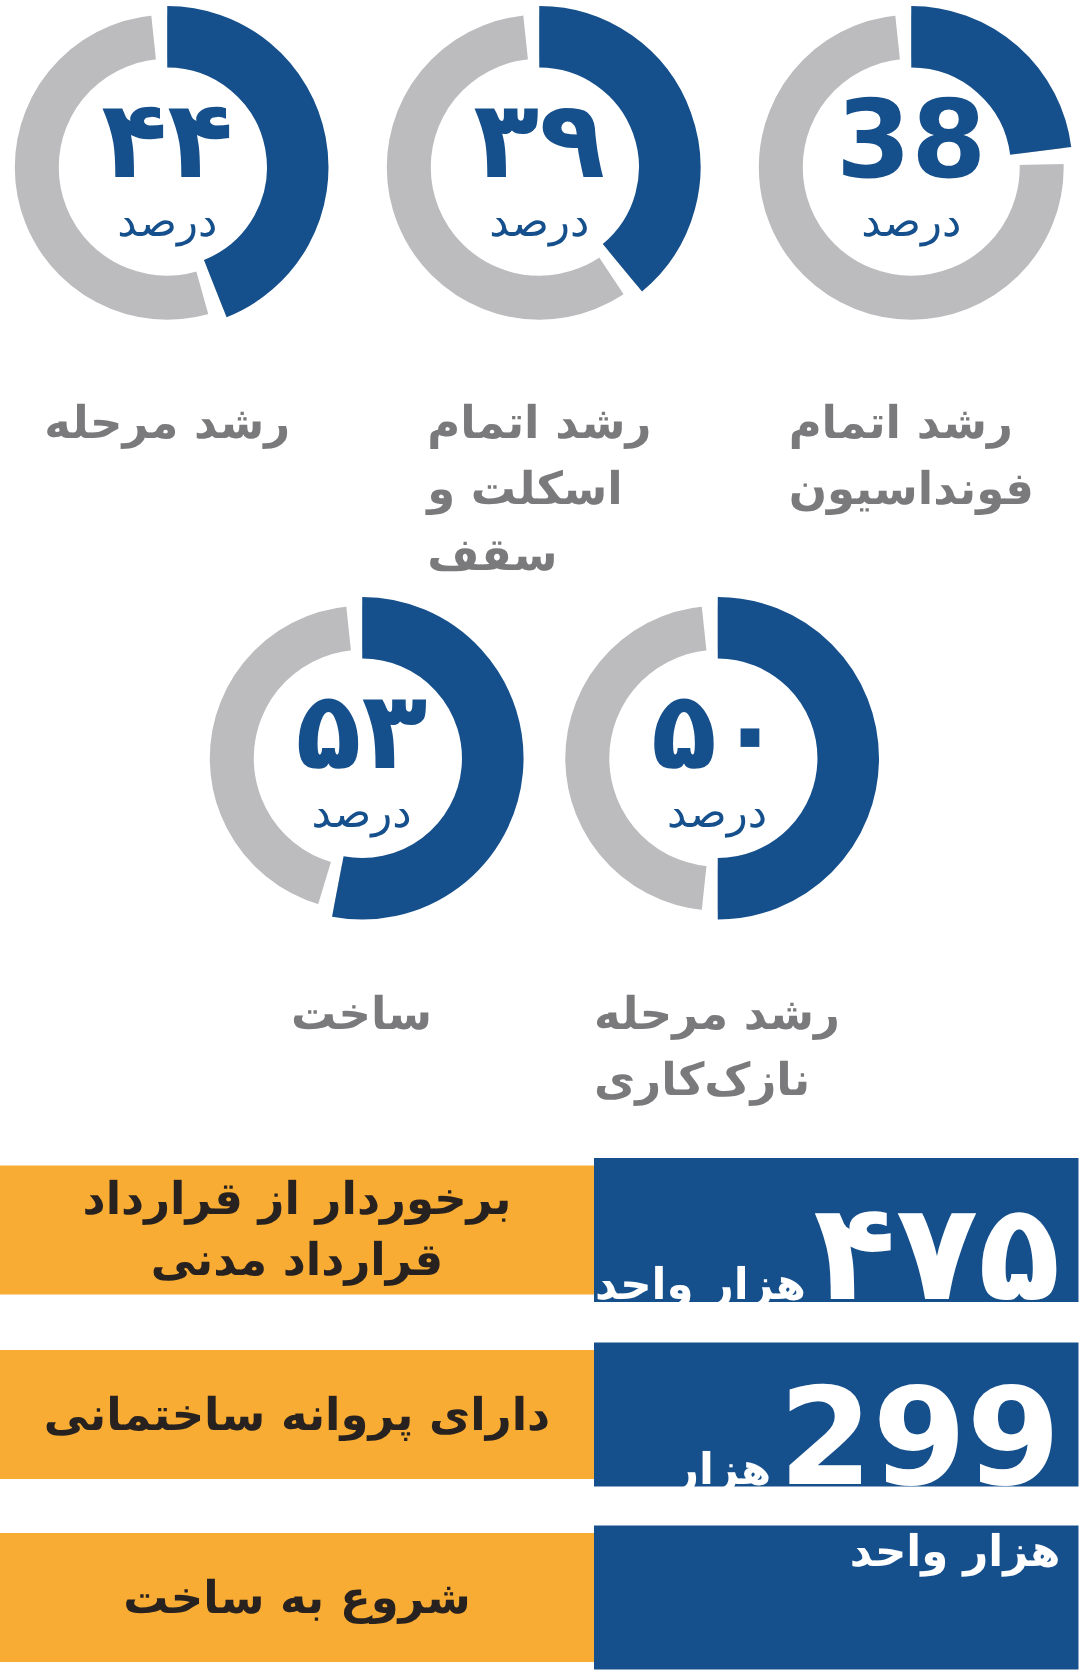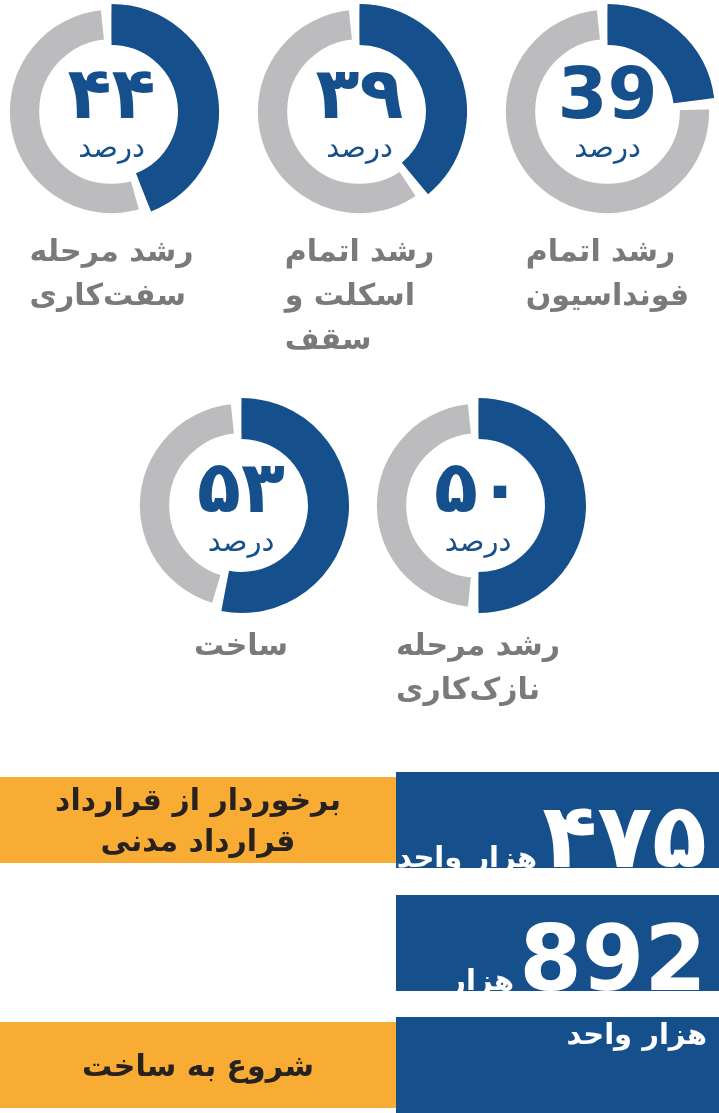--- a/index.html
+++ b/index.html
@@ -9,21 +9,21 @@
     background: #ffffff;
     font-family: "DejaVu Sans", sans-serif;
     overflow: hidden;
   }
 
   
   .donut-row { position: absolute; left: 0; right: 0; display: flex; direction: rtl; }
   #row1 { top: 4px; justify-content: space-between; padding: 0 4px; }
   #row2 { top: 398px; justify-content: center; gap: 22px; }
 
-  .donut-card { width: 215px; display: flex; flex-direction: column; align-items: center; }
+  .donut-card { width: 215px; display: flex; flex-direction: column; align-items: center; gap: 32px; }
   .donut-box { position: relative; width: 215px; height: 215px; }
   .donut-box svg { width: 215px; height: 215px; display: block; overflow: visible; }
   .donut-overlay {
     position: absolute; inset: 0;
     display: flex; flex-direction: column; align-items: center; justify-content: center;
     color: var(--blue); pointer-events: none;
   }
   .donut-num  { font-size: 72px; font-weight: bold; line-height: 0.95; direction: rtl; }
   .donut-unit { font-size: 29px; font-weight: normal; margin-top: 2px; direction: rtl; }
 
@@ -59,21 +59,21 @@
 
   <div class="donut-card">
     <div class="donut-box">
       <svg viewBox="0 0 220 220">
           <circle cx="110" cy="110" r="89" fill="none" stroke="#BCBCBE" stroke-width="30"></circle>
           <path d="M 100.70 21.49 A 89 89 0 0 1 110.00 21.00" fill="none" stroke="#ffffff" stroke-width="48"></path>
           <path d="M 198.30 98.85 A 89 89 0 0 1 198.98 108.14" fill="none" stroke="#ffffff" stroke-width="48"></path>
           <path d="M 110.00 21.00 A 89 89 0 0 1 198.30 98.85" fill="none" stroke="#16508C" stroke-width="42"></path>
         </svg>
       <div class="donut-overlay">
-        <div class="donut-num">39</div>
+        <div class="donut-num">38</div>
         <div class="donut-unit">درصد</div>
       </div>
     </div>
     <div class="donut-label">
       <span class="lbl-line">رشد اتمام</span>
       <span class="lbl-line">فونداسیون</span>
     </div>
   </div>
 
   <div class="donut-card">
@@ -104,21 +104,20 @@
           <path d="M 142.76 192.75 A 89 89 0 0 1 133.93 195.72" fill="none" stroke="#ffffff" stroke-width="48"></path>
           <path d="M 110.00 21.00 A 89 89 0 0 1 142.76 192.75" fill="none" stroke="#16508C" stroke-width="42"></path>
         </svg>
       <div class="donut-overlay">
         <div class="donut-num">۴۴</div>
         <div class="donut-unit">درصد</div>
       </div>
     </div>
     <div class="donut-label">
       <span class="lbl-line">رشد مرحله</span>
-      <span class="lbl-line">سفت‌کاری</span>
     </div>
   </div>
 
 </div>
 
 <div id="row2" class="donut-row">
 
   <div class="donut-card">
     <div class="donut-box">
       <svg viewBox="0 0 220 220">
@@ -165,22 +164,27 @@
       <span class="lbl-line">قرارداد مدنی</span>
     </div>
   </div>
   <div class="stat-value-box">
     <span class="stat-value">۴۷۵</span>
     <span class="stat-unit">هزار واحد</span>
   </div>
 </div>
 
 <div class="stat-row" style="top:895px">
+  <div class="stat-label">
+    <div>
+      <span class="lbl-line">دارای پروانه ساختمانی</span>
+    </div>
+  </div>
   <div class="stat-value-box">
-    <span class="stat-value">892</span>
+    <span class="stat-value">299</span>
     <span class="stat-unit">هزار واحد</span>
   </div>
 </div>
 
 <div class="stat-row" style="top:1017px">
   <div class="stat-label">
     <div>
       <span class="lbl-line">شروع به ساخت</span>
     </div>
   </div>

